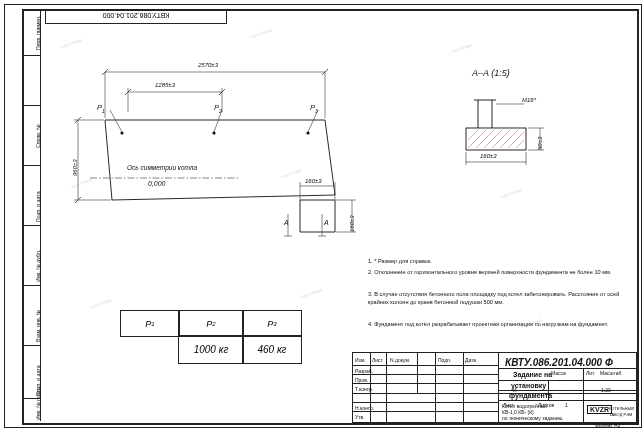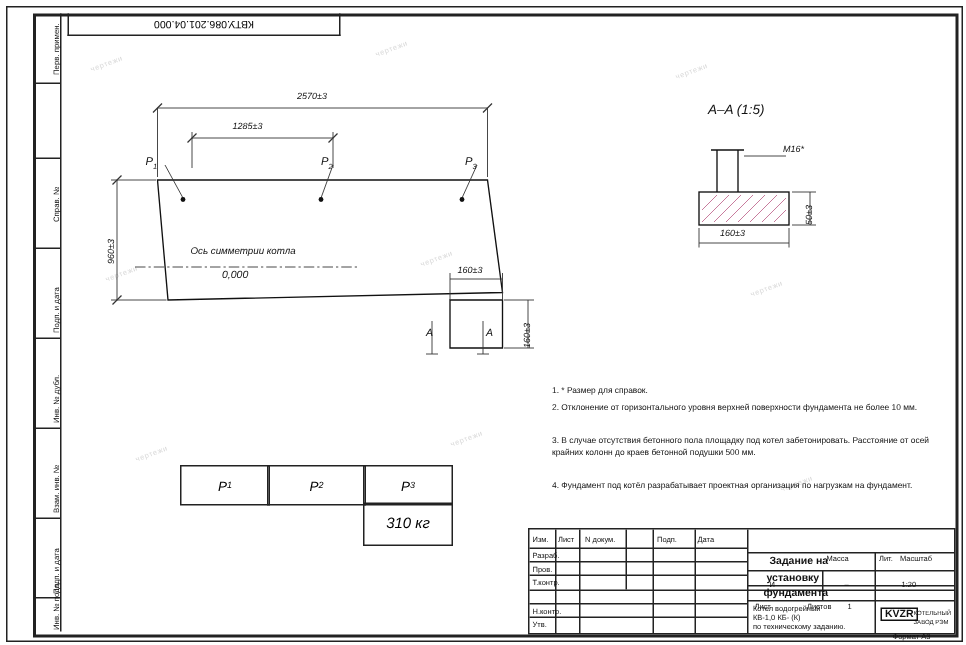--- a/index.html
+++ b/index.html
@@ -187,21 +187,22 @@
         <sub style="font-size:6px;">1</sub>
       </div>
     <div class="cellb" style="left:58px;top:0;width:64px;height:25px;font-size:9px;">
         <span>P</span>
         <sub style="font-size:6px;">2</sub>
       </div>
     <div class="cellb" style="left:122px;top:0;width:58px;height:25px;font-size:9px;">
         <span>P</span>
         <sub style="font-size:6px;">3</sub>
       </div>
-    <div class="cellb" style="left:122px;top:25px;width:58px;height:27px;font-size:10px;">310 кг</div>
+    <div class="cellb" style="left:58px;top:25px;width:64px;height:27px;font-size:10px;">1000 кг</div>
+    <div class="cellb" style="left:122px;top:25px;width:58px;height:27px;font-size:10px;">460 кг</div>
   </div>
 
   <div id="titleblock">
 
     <div class="tb-l" style="left:64px;top:0;width:1px;height:40px;"></div>
     <div class="tb-l" style="left:0;top:40px;width:283px;height:1px;"></div>
     <div class="tb-l" style="left:145px;top:0;width:1px;height:69px;"></div>
     <div class="tb-l" style="left:0;top:12px;width:145px;height:1px;"></div>
     <div class="tb-l" style="left:0;top:21px;width:145px;height:1px;"></div>
     <div class="tb-l" style="left:0;top:30px;width:145px;height:1px;"></div>
@@ -213,20 +214,21 @@
     <div class="tb-l" style="left:110px;top:0;width:1px;height:69px;"></div>
 
     <div class="tb-l" style="left:145px;top:15px;width:138px;height:1px;"></div>
     <div class="tb-l" style="left:145px;top:27px;width:138px;height:1px;"></div>
     <div class="tb-l" style="left:145px;top:37px;width:138px;height:1px;"></div>
     <div class="tb-l" style="left:145px;top:47px;width:138px;height:1px;"></div>
     <div class="tb-l" style="left:230px;top:15px;width:1px;height:32px;"></div>
     <div class="tb-l" style="left:195px;top:27px;width:1px;height:20px;"></div>
     <div class="tb-l" style="left:230px;top:47px;width:1px;height:22px;"></div>
 
+    <div class="tbt tbt-b" style="left:152px;top:4px;font-size:10px;font-style:italic;">КВТУ.086.201.04.000  Ф</div>
 
     <div class="tbt" style="left:160px;top:18px;font-size:7px;font-weight:bold;">Задание на</div>
     <div class="tbt" style="left:158px;top:29px;font-size:7px;font-weight:bold;">установку</div>
     <div class="tbt" style="left:156px;top:39px;font-size:7px;font-weight:bold;">фундамента</div>
 
     <div class="tbt" style="left:149px;top:50px;">Котел водогрейный</div>
     <div class="tbt" style="left:149px;top:56px;">КВ-1,0 КБ- (К)</div>
     <div class="tbt" style="left:149px;top:62px;">по техническому заданию.</div>
 
     <div class="tbt" style="left:233px;top:17px;">Лит.</div>

